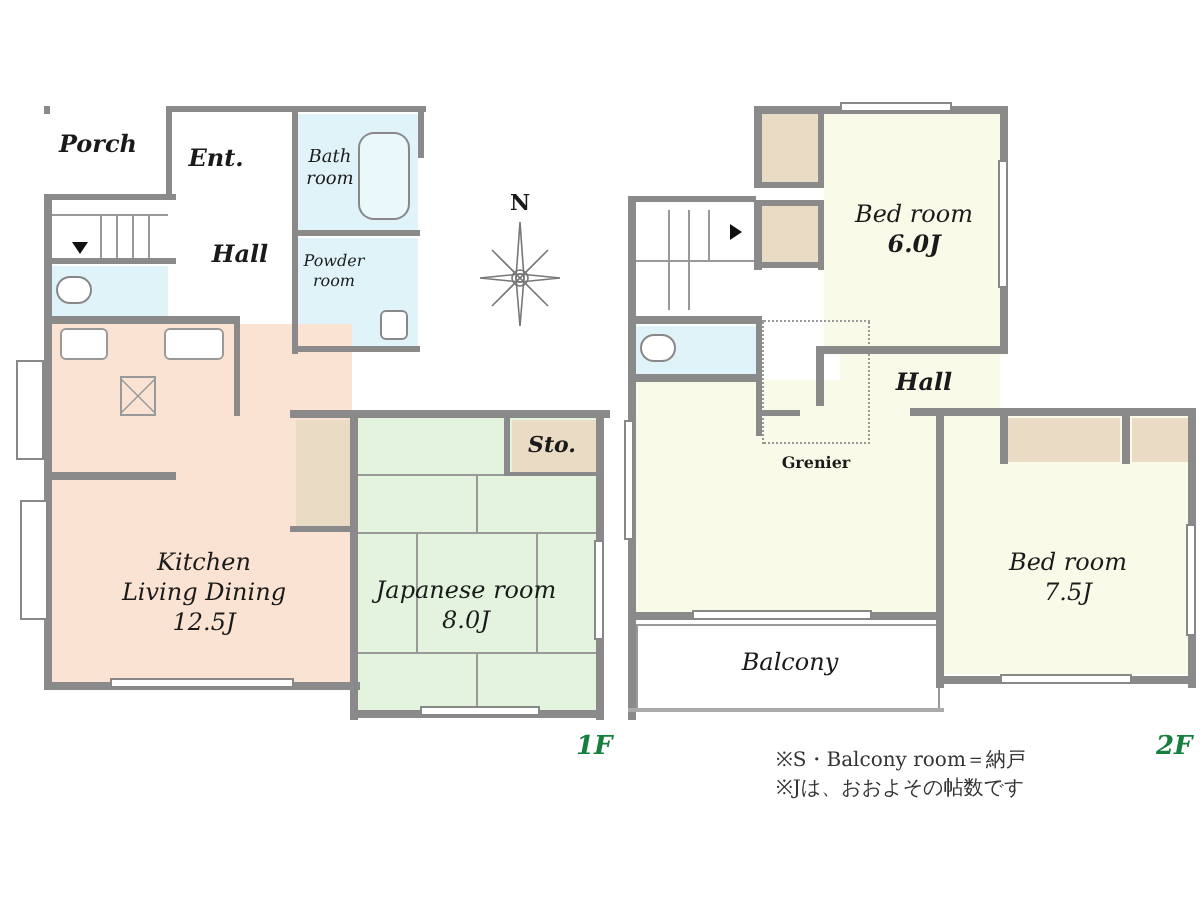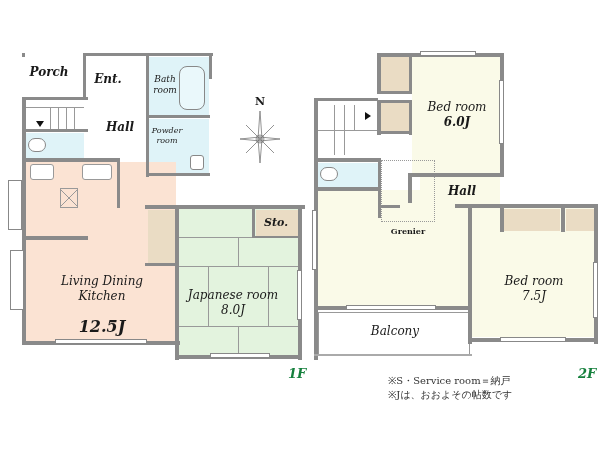--- a/index.html
+++ b/index.html
@@ -90,23 +90,23 @@
   <div class="abs" style="left:148px;top:74px;width:34px;text-align:center;">
     <div class="lbl" style="position:static;font-size:9px;font-weight:normal;">Bath</div>
     <div class="lbl" style="position:static;font-size:9px;font-weight:normal;">room</div>
   </div>
   <div class="abs" style="left:148px;top:126px;width:38px;text-align:center;">
     <div class="lbl" style="position:static;font-size:8px;font-weight:normal;">Powder</div>
     <div class="lbl" style="position:static;font-size:8px;font-weight:normal;">room</div>
   </div>
   <div class="lbl" style="left:100px;top:120px;width:40px;font-size:12px;">Hall</div>
   <div class="abs" style="left:40px;top:274px;width:124px;text-align:center;">
+    <div class="lbl" style="position:static;font-size:12px;font-weight:normal;">Kitchen</div>
     <div class="lbl" style="position:static;font-size:12px;font-weight:normal;">Living Dining</div>
-    <div class="lbl" style="position:static;font-size:12px;font-weight:normal;">Kitchen</div>
-    <div class="lbl" style="position:static;font-size:16px;font-weight:bold;margin-top:13px;">12.5J</div>
+    <div class="lbl" style="position:static;font-size:12px;font-weight:normal;">12.5J</div>
   </div>
   <div class="abs" style="left:180px;top:288px;width:106px;text-align:center;">
     <div class="lbl" style="position:static;font-size:12px;font-weight:normal;">Japanese room</div>
     <div class="lbl" style="position:static;font-size:12px;font-weight:normal;">8.0J</div>
   </div>
   <div class="lbl" style="left:256px;top:216px;width:40px;font-size:11px;">Sto.</div>
 
   <div class="floor" style="left:288px;top:366px;">1F</div>
 </div>
 
@@ -184,15 +184,15 @@
   <div class="abs" style="left:474px;top:274px;width:120px;text-align:center;">
     <div class="lbl" style="position:static;font-size:12px;font-weight:normal;">Bed room</div>
     <div class="lbl" style="position:static;font-size:12px;font-weight:normal;">7.5J</div>
   </div>
   <div class="lbl" style="left:340px;top:324px;width:110px;font-size:12px;font-weight:normal;">Balcony</div>
 
   <div class="floor" style="left:578px;top:366px;">2F</div>
 </div>
 
 <div class="note" style="left:388px;top:374px;">
-  <div>※S・Service room＝納戸</div>
+  <div>※S・Balcony room＝納戸</div>
   <div>※Jは、おおよその帖数です</div>
 </div>
 
 </body></html>

